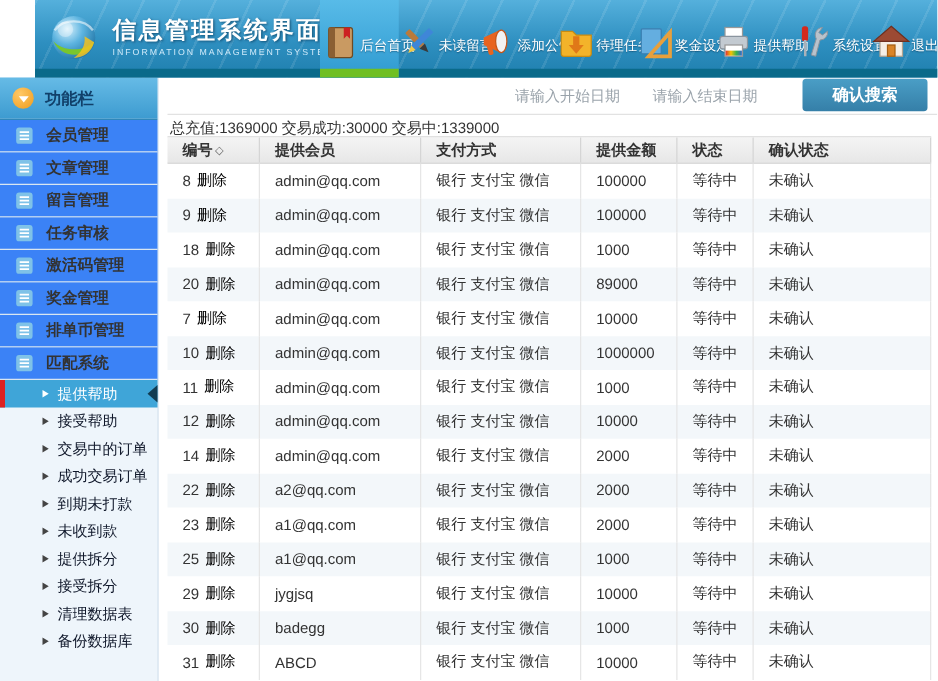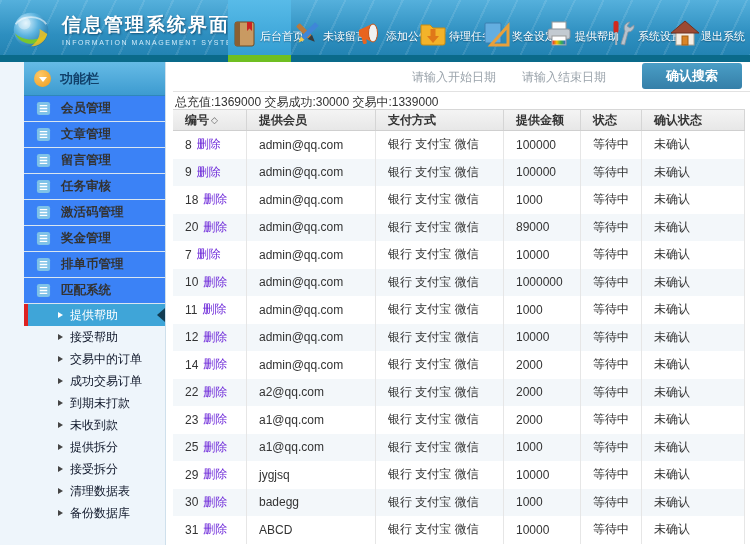--- a/index.html
+++ b/index.html
@@ -6,20 +6,21 @@
   html,body { width:750px; height:545px; }
   body {
     font-family:"Liberation Sans","DejaVu Sans",sans-serif;
     background:#fff; color:#333; overflow:hidden; position:relative;
   }
 
   
   .header {
     position:relative; height:62px; display:flex;
     background:linear-gradient(180deg,#55b0dc 0%,#2e8fc0 55%,#1f7fae 100%);
+    margin-left:28px;
   }
   .header::before {
     content:""; position:absolute; inset:0;
     background:repeating-linear-gradient(115deg, rgba(255,255,255,.10) 0 2px, rgba(255,255,255,0) 2px 26px);
     pointer-events:none;
   }
   .header::after { content:""; position:absolute; left:0; right:0; bottom:0; height:7px; background:#0a6a8a; }
   .logo-area { width:228px; display:flex; align-items:center; padding-left:8px; position:relative; }
   .logo-globe { width:46px; height:46px; margin-right:8px; flex:none; }
   .logo-text { line-height:1.1; }
@@ -33,21 +34,21 @@
   .nav-item .nav-icon { width:32px; height:32px; display:block; }
   .nav-item .nav-icon svg { width:32px; height:32px; display:block; }
   .nav-label { color:#fff; font-size:11px; margin-top:4px; text-shadow:0 1px 1px rgba(0,40,70,.5); white-space:nowrap; }
   .nav-item.active { background:linear-gradient(180deg,#58bbe8 0%,#2f9ad0 100%); }
   .nav-item.active::after { content:""; position:absolute; left:0; right:0; bottom:0; height:7px; background:#6fbf22; z-index:2; }
 
   
   .layout { display:flex; height:483px; }
 
   
-  .sidebar { width:166px; flex:none; background:#eef5fb; border-right:1px solid #cfe0ec; height:100%;padding-left:24px; }
+  .sidebar { width:127px; flex:none; background:#eef5fb; border-right:1px solid #cfe0ec; height:100%; }
   .side-header {
     height:34px; display:flex; align-items:center; padding-left:10px; cursor:pointer;
     background:linear-gradient(180deg,#66bbe6 0%,#3d9bd0 100%); border-bottom:1px solid #2f87ba;
   }
   .side-header-badge {
     width:17px; height:17px; border-radius:50%; background:radial-gradient(circle at 35% 30%,#ffc866,#ef9c1d);
     display:flex; align-items:center; justify-content:center; margin-right:9px; flex:none;
   }
   .side-header-badge i { width:0; height:0; border-left:4px solid transparent; border-right:4px solid transparent; border-top:5px solid #fff; display:block; margin-top:1px; }
   .side-header-label { color:#11406a; font-size:13px; font-weight:bold; }
@@ -89,21 +90,21 @@
   .sort-glyph { font-size:9px; color:#666; margin-left:2px; }
   .trow { display:flex; height:27.5px; }
   .trow:nth-child(even) { background:#f3f7fa; }
   .td { display:flex; align-items:center; padding-left:12px; font-size:12px; color:#333; border-right:1px solid #e6e6e6; white-space:nowrap; overflow:hidden; }
   .c-id { width:74px; flex:none; }
   .c-member { width:129px; flex:none; }
   .c-pay { width:128px; flex:none; }
   .c-amount { width:77px; flex:none; }
   .c-status { width:61px; flex:none; }
   .c-confirm { flex:1; }
-  .del-link { margin-left:5px; cursor:pointer; color:#6d28d9; }
+  .del-link { margin-left:5px; cursor:pointer; color:#000000; }
 </style>
 </head>
 <body>
 
 <div class="header">
   <div class="logo-area">
     <svg class="logo-globe" viewBox="0 0 48 48">
       <defs>
         <radialGradient id="gb" cx="35%" cy="30%" r="80%">
           <stop offset="0%" stop-color="#d9f1fc"></stop>

